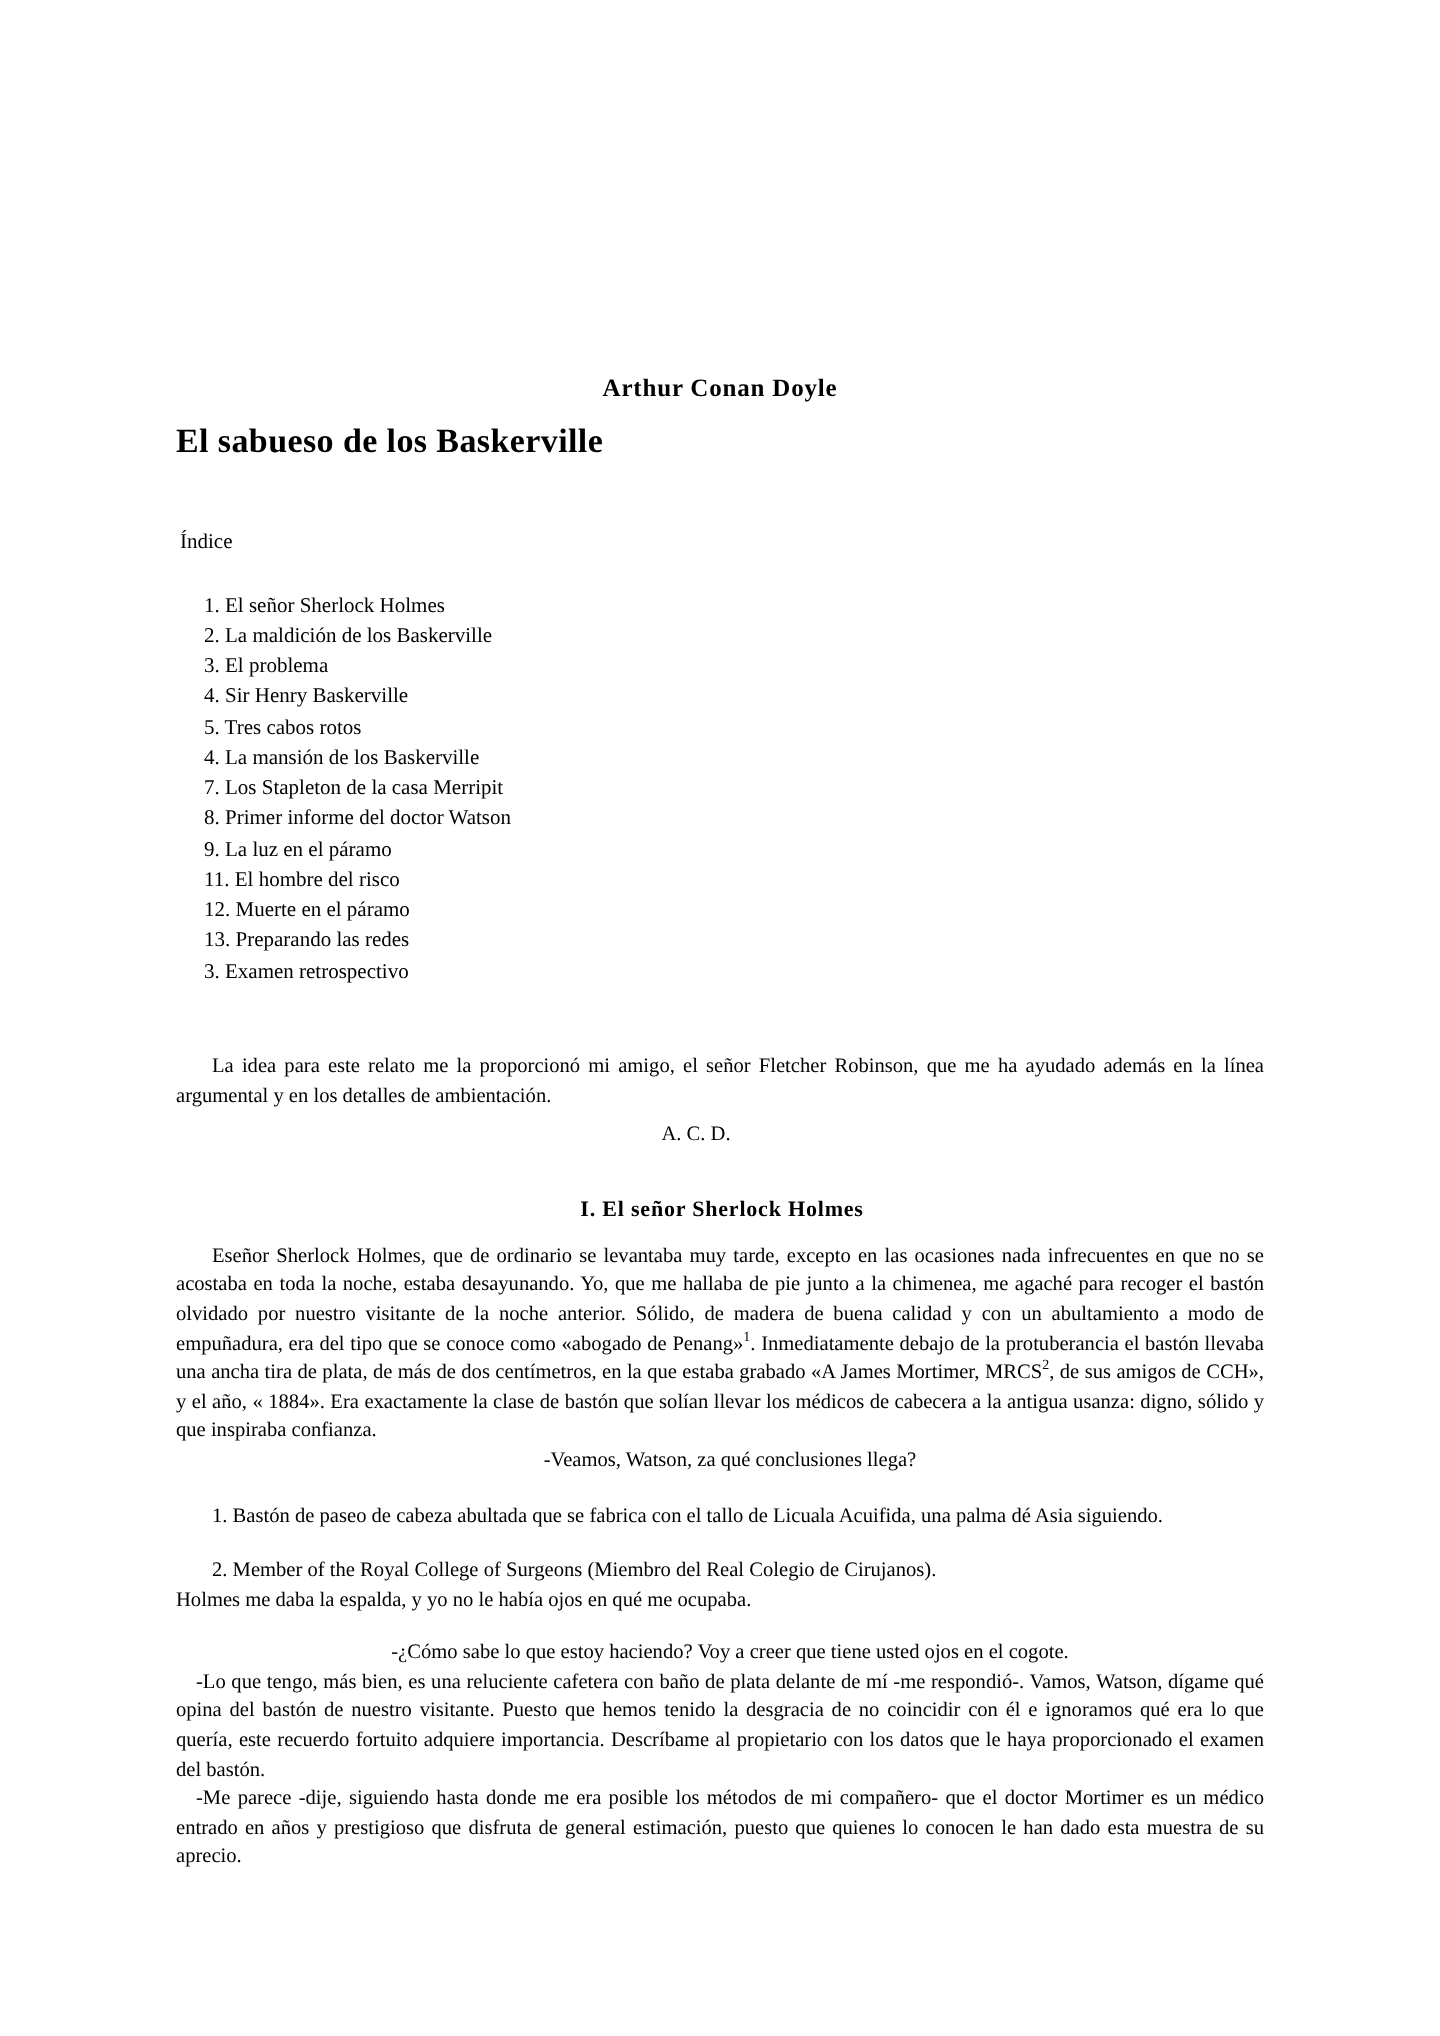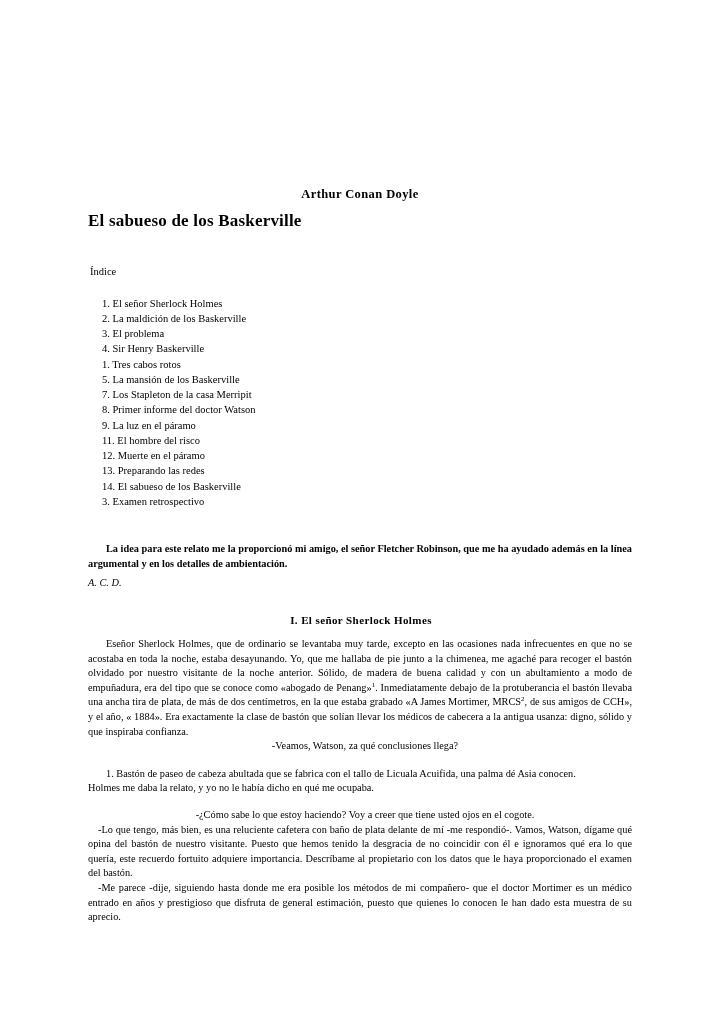--- a/index.html
+++ b/index.html
@@ -62,30 +62,28 @@
     line-height: 15.25px;
     white-space: pre;
   }
   .dedication {
     font-size: 10.3px;
     line-height: 15px;
     margin: 0;
     padding-top: 32px;
     text-align: justify;
     text-indent: 18px;
-    font-weight: bold;
   }
   .signature {
     font-size: 10.3px;
     line-height: 15px;
     margin: 0;
     padding-top: 4px;
-    text-align: left;
+    text-align: center;
     padding-right: 24px;
-    font-style: italic;
   }
   .chapter-heading {
     font-weight: bold;
     font-size: 11px;
     letter-spacing: 0.4px;
     margin: 0;
     padding-top: 24px;
     padding-left: 2px;
     text-align: center;
   }
@@ -138,43 +136,43 @@
   <div class="doc-author">Arthur Conan Doyle</div>
   <div class="doc-title">El sabueso de los Baskerville</div>
 
   <div class="index-heading">Índice</div>
 
   <ul class="index-list">
     <li>1. El señor Sherlock Holmes</li>
     <li>2. La maldición de los Baskerville</li>
     <li>3. El problema</li>
     <li>4. Sir Henry Baskerville</li>
-    <li>1. Tres cabos rotos</li>
-    <li>5. La mansión de los Baskerville</li>
+    <li>5. Tres cabos rotos</li>
+    <li>4. La mansión de los Baskerville</li>
     <li>7. Los Stapleton de la casa Merripit</li>
     <li>8. Primer informe del doctor Watson</li>
     <li>9. La luz en el páramo</li>
     <li>11. El hombre del risco</li>
     <li>12. Muerte en el páramo</li>
     <li>13. Preparando las redes</li>
-    <li>14. El sabueso de los Baskerville</li>
     <li>3. Examen retrospectivo</li>
   </ul>
 
   <p class="dedication">La idea para este relato me la proporcionó mi amigo, el señor Fletcher Robinson, que me ha ayudado además en la línea argumental y en los detalles de ambientación.</p>
   <p class="signature">A. C. D.</p>
 
   <div class="chapter-heading">I. El señor Sherlock Holmes</div>
 
   <p class="body-para"><span>Eseñor Sherlock Holmes, que de ordinario se levantaba muy tarde, excepto en las ocasiones nada infrecuentes en que no se acostaba en toda la noche, estaba desayunando. Yo, que me hallaba de pie junto a la chimenea, me agaché para recoger el bastón olvidado por nuestro visitante de la noche anterior. Sólido, de madera de buena calidad y con un abultamiento a modo de empuñadura, era del tipo que se conoce como «abogado de Penang»</span><sup>1</sup><span>. Inmediatamente debajo de la protuberancia el bastón llevaba una ancha tira de plata, de más de dos centímetros, en la que estaba grabado «A James Mortimer, MRCS</span><sup>2</sup><span>, de sus amigos de CCH», y el año, « 1884». Era exactamente la clase de bastón que solían llevar los médicos de cabecera a la antigua usanza: digno, sólido y que inspiraba confianza.</span></p>
 
   <p class="dialogue">-Veamos, Watson, za qué conclusiones llega?</p>
 
-  <p class="footnote"><span>1. Bastón de paseo de cabeza abultada que se fabrica con el tallo de </span><span class="it">Licuala Acuifida</span><span>, una palma dé Asia conocen.</span></p>
+  <p class="footnote"><span>1. Bastón de paseo de cabeza abultada que se fabrica con el tallo de </span><span class="it">Licuala Acuifida</span><span>, una palma dé Asia siguiendo.</span></p>
 
+  <p class="footnote"><span>2. </span><span class="it">Member of the Royal College of Surgeons</span><span> (Miembro del Real Colegio de Cirujanos).</span></p>
 
-  <p class="footnote-cont">Holmes me daba la relato, y yo no le había dicho en qué me ocupaba.</p>
+  <p class="footnote-cont">Holmes me daba la espalda, y yo no le había ojos en qué me ocupaba.</p>
 
   <p class="dialogue block-gap">-¿Cómo sabe lo que estoy haciendo? Voy a creer que tiene usted ojos en el cogote.</p>
   <p class="body-para tight" style="text-indent:10px;">-Lo que tengo, más bien, es una reluciente cafetera con baño de plata delante de mí -me respondió-. Vamos, Watson, dígame qué opina del bastón de nuestro visitante. Puesto que hemos tenido la desgracia de no coincidir con él e ignoramos qué era lo que quería, este recuerdo fortuito adquiere importancia. Descríbame al propietario con los datos que le haya proporcionado el examen del bastón.</p>
   <p class="body-para tight" style="text-indent:10px;">-Me parece -dije, siguiendo hasta donde me era posible los métodos de mi compañero- que el doctor Mortimer es un médico entrado en años y prestigioso que disfruta de general estimación, puesto que quienes lo conocen le han dado esta muestra de su aprecio.</p>
 
 </div>
 
 </body></html>

